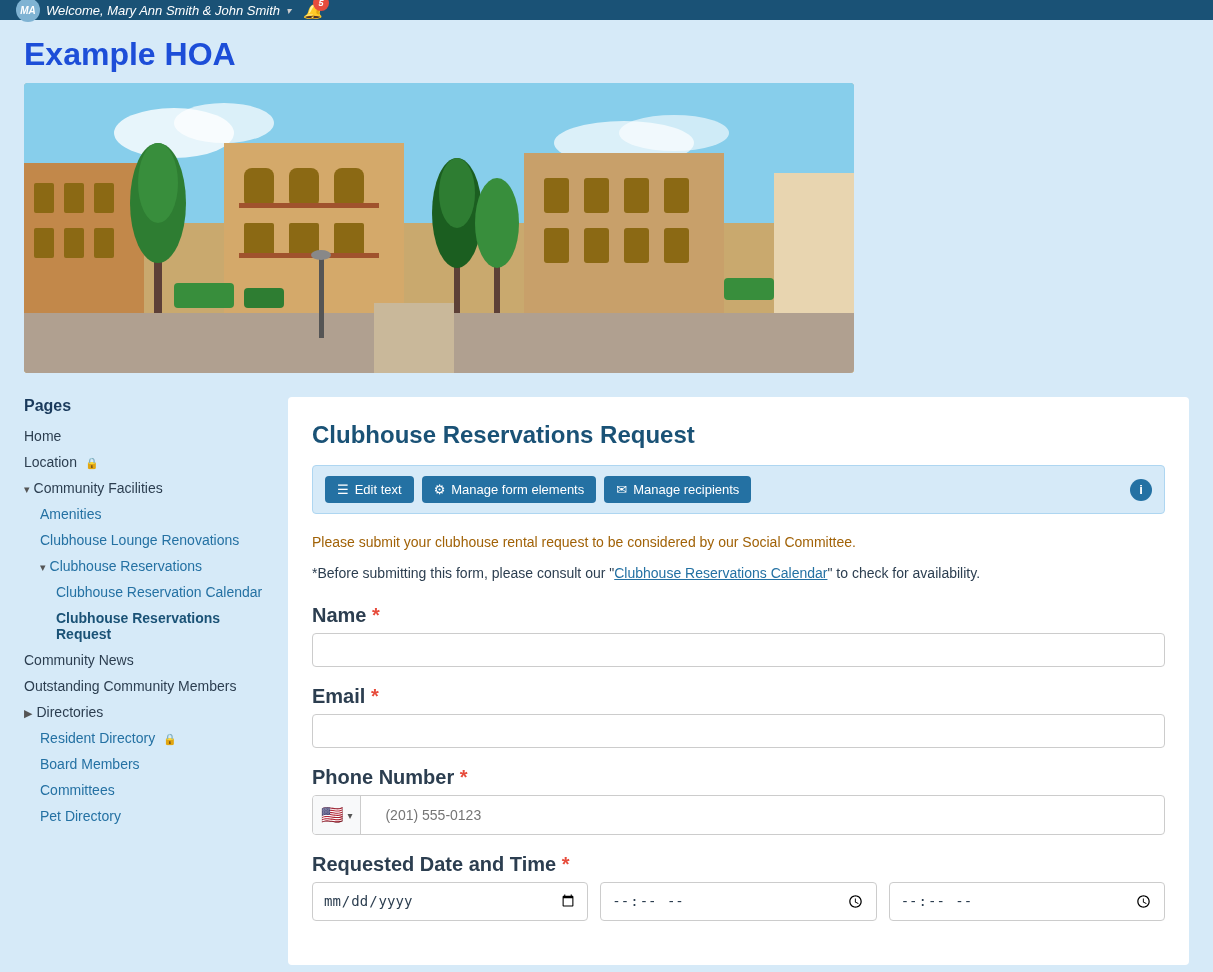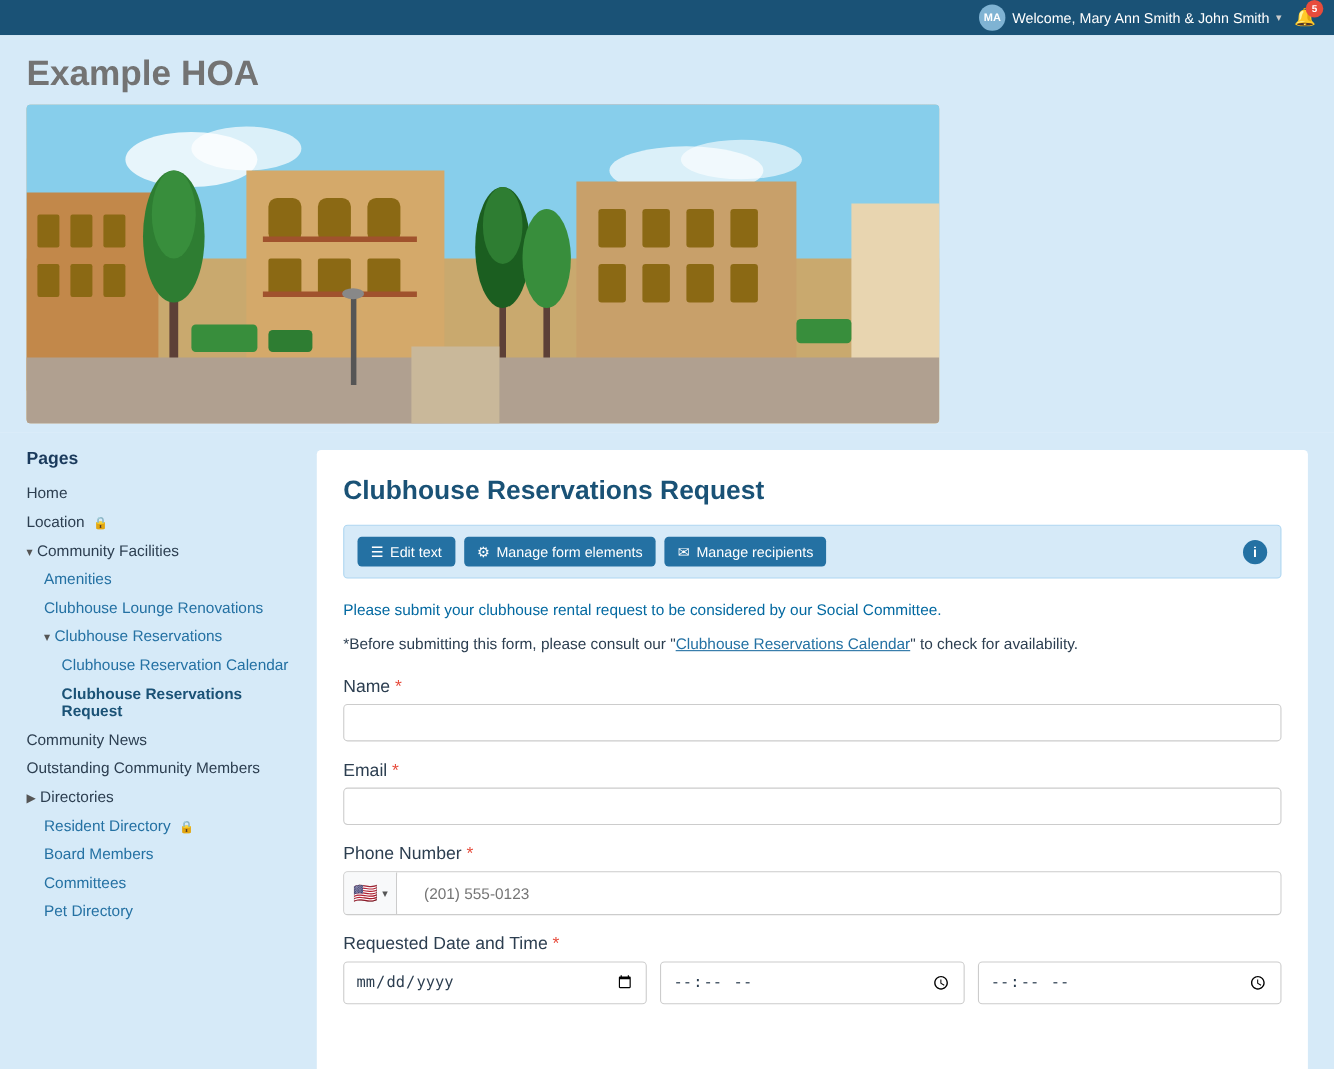--- a/index.html
+++ b/index.html
@@ -1,26 +1,26 @@
 <!DOCTYPE html>
 <html><head>
   <meta charset="utf-8">
   <style>
     * { box-sizing: border-box; margin: 0; padding: 0; }
     body { font-family: -apple-system, BlinkMacSystemFont, 'Segoe UI', Arial, sans-serif; background: #e8f4fc; font-size: 14px; }
 
     
     .top-bar {
       background: #1a5276;
-      height: 32px;
-      display: flex;
-      align-items: center;
-      justify-content: flex-end;
+      height: 20px;
+      display: flex;
+      align-items: center;
       padding: 0 16px;
       gap: 12px;
+      font-style: italic;
     }
     .top-bar-user {
       display: flex;
       align-items: center;
       gap: 6px;
       color: white;
       font-size: 13px;
       cursor: pointer;
     }
     .avatar-circle {
@@ -50,21 +50,21 @@
     }
 
     
     .site-header {
       background: #d6eaf8;
       padding: 16px 24px 8px;
     }
     .site-title {
       font-size: 32px;
       font-weight: bold;
-      color: #737373;
+      color: #1d4ed8;
       margin-bottom: 10px;
     }
     .hero-image {
       width: 830px;
       height: 290px;
       background: linear-gradient(135deg, #c9a96e 0%, #8b6914 20%, #a0522d 40%, #c19a6b 60%, #d4a96a 80%, #e8c99a 100%);
       border-radius: 4px;
       overflow: hidden;
       position: relative;
     }
@@ -160,31 +160,31 @@
       background: #2471a3;
       border-radius: 50%;
       color: white;
       display: flex; align-items: center; justify-content: center;
       font-size: 13px;
       font-weight: bold;
       cursor: pointer;
     }
 
     
-    .form-desc { color: #0369a1; margin-bottom: 10px; line-height: 1.5; }
+    .form-desc { color: #a16207; margin-bottom: 10px; line-height: 1.5; }
     .form-note { color: #2c3e50; margin-bottom: 20px; line-height: 1.5; }
     .form-link { color: #2471a3; text-decoration: underline; cursor: pointer; }
 
     .form-group { margin-bottom: 18px; }
     .form-label {
       display: block;
-      font-weight: normal;
+      font-weight: bold;
       color: #2c3e50;
       margin-bottom: 6px;
-      font-size: 16px;
+      font-size: 20px;
     }
     .required { color: #e74c3c; }
     .form-input {
       width: 100%;
       border: 1px solid #ccc;
       border-radius: 4px;
       padding: 8px 10px;
       font-size: 14px;
       color: #2c3e50;
       background: white;

